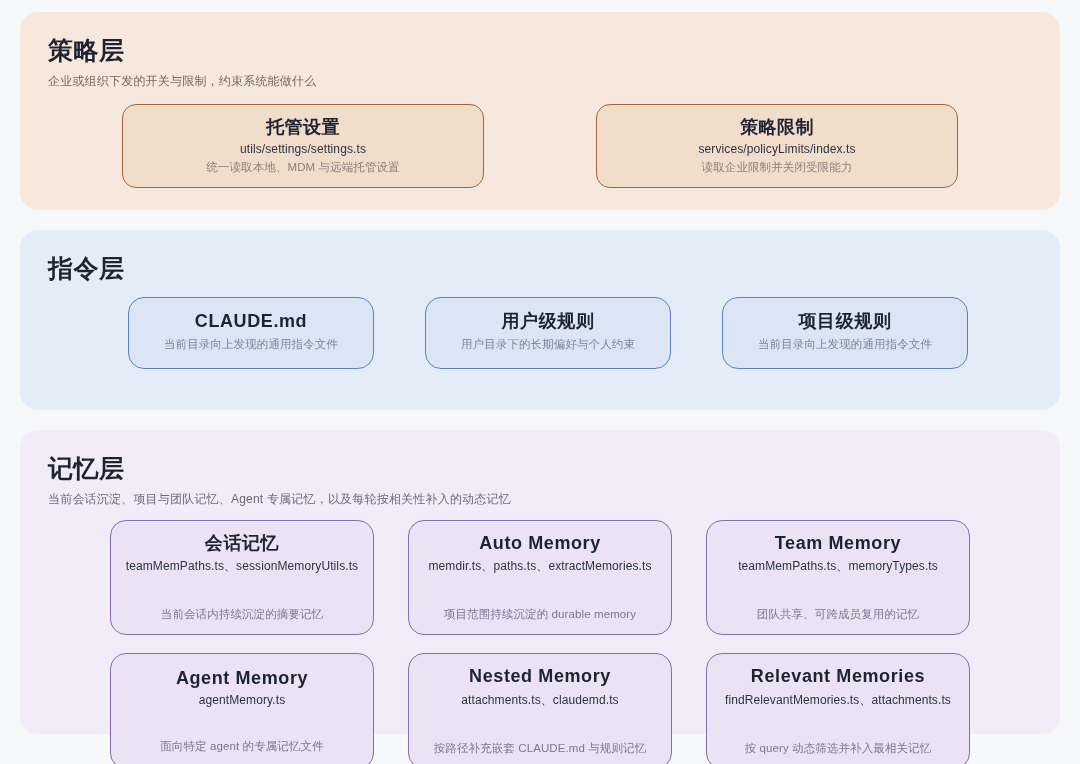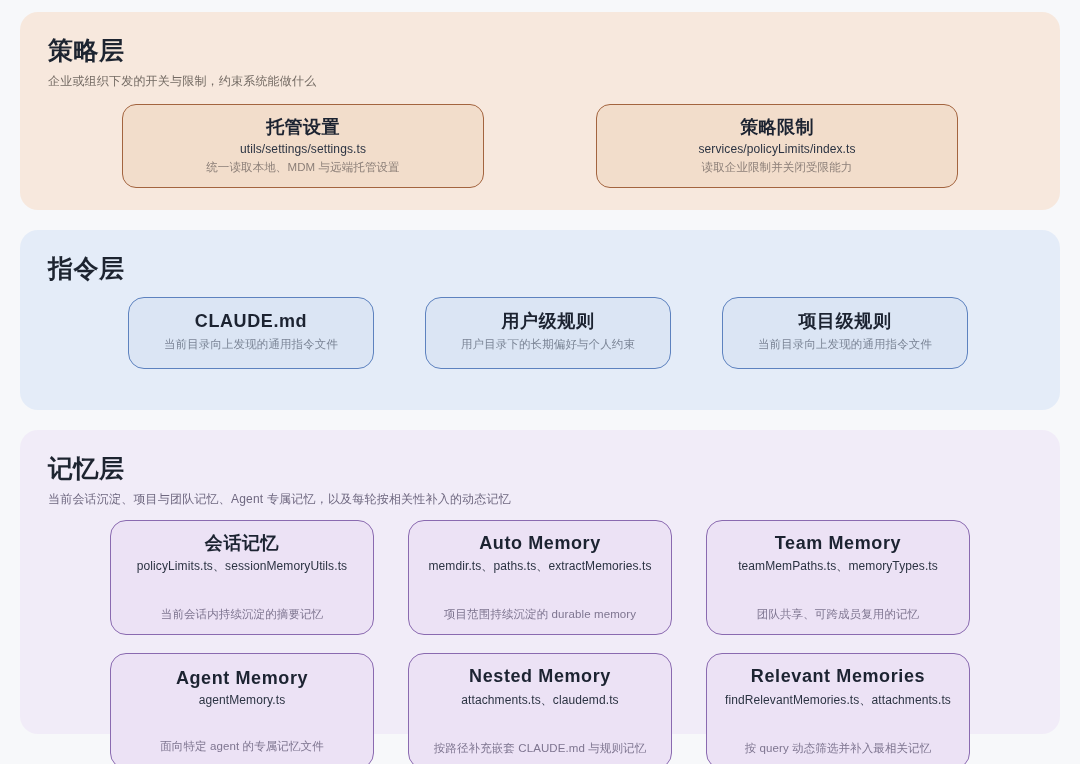--- a/index.html
+++ b/index.html
@@ -159,21 +159,21 @@
       </div>
     </div>
   </section>
 
   <section class="panel panel-memory">
     <div class="panel-title">记忆层</div>
     <div class="panel-sub">当前会话沉淀、项目与团队记忆、Agent 专属记忆，以及每轮按相关性补入的动态记忆</div>
     <div class="cards three">
       <div class="card card-memory">
         <div class="card-title">会话记忆</div>
-        <div class="card-file">policyLimits.ts、sessionMemoryUtils.ts</div>
+        <div class="card-file">teamMemPaths.ts、sessionMemoryUtils.ts</div>
         <div class="card-desc">当前会话内持续沉淀的摘要记忆</div>
       </div>
       <div class="card card-memory">
         <div class="card-title">Auto Memory</div>
         <div class="card-file">memdir.ts、paths.ts、extractMemories.ts</div>
         <div class="card-desc">项目范围持续沉淀的 durable memory</div>
       </div>
       <div class="card card-memory">
         <div class="card-title">Team Memory</div>
         <div class="card-file">teamMemPaths.ts、memoryTypes.ts</div>

